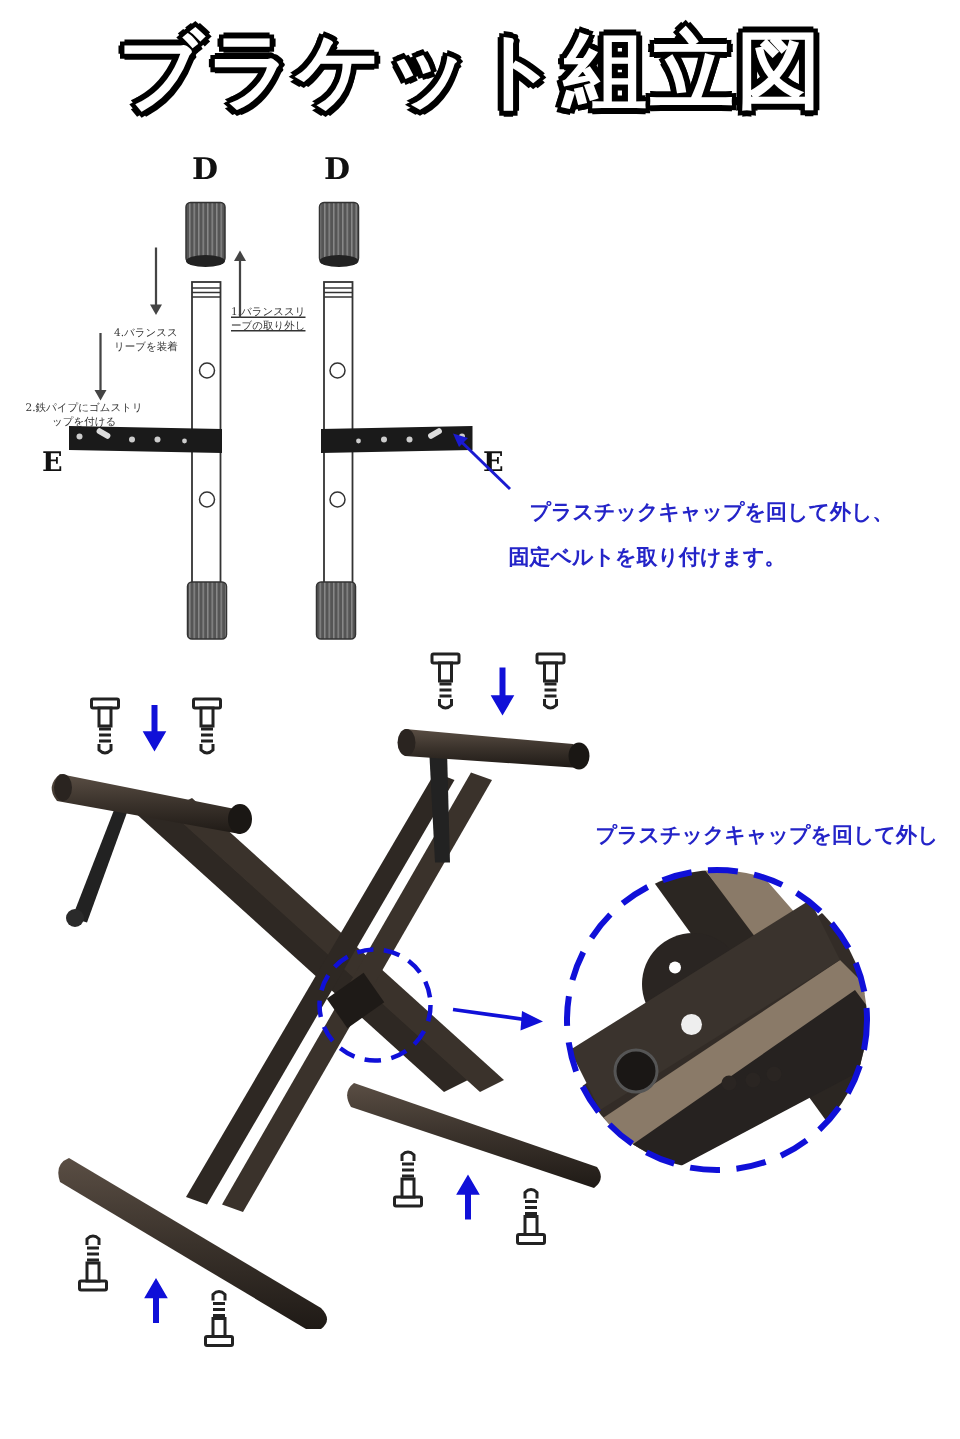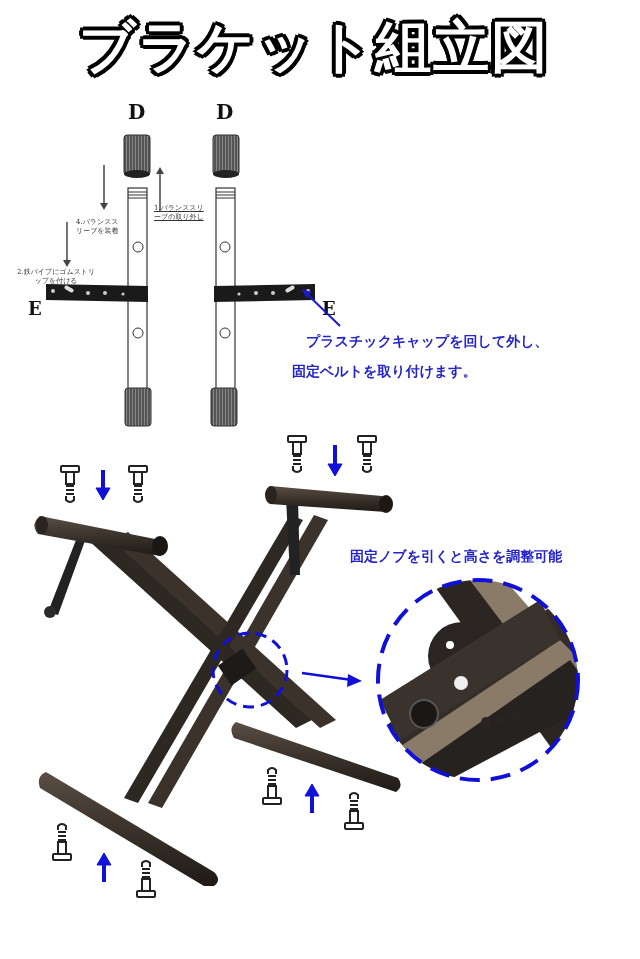--- a/index.html
+++ b/index.html
@@ -2,21 +2,21 @@
 <html><head>
 <meta charset="utf-8">
 <style>
   html,body{margin:0;padding:0;background:#ffffff;}
   body{width:640px;height:959px;position:relative;overflow:hidden;font-family:"DejaVu Sans",sans-serif;}
   .abs{position:absolute;}
   .title{left:0;top:10px;width:628px;text-align:center;font-family:"DejaVu Sans",sans-serif;font-weight:900;font-size:56px;letter-spacing:2px;color:#ffffff;
     -webkit-text-stroke:3px #000;paint-order:stroke fill;text-shadow:0 0 0 #000,3px 3px 0 #000,-3px -3px 0 #000,3px -3px 0 #000,-3px 3px 0 #000,0 4px 0 #000,0 -4px 0 #000,4px 0 0 #000,-4px 0 0 #000;}
   .letter{font-family:"DejaVu Serif",serif;font-weight:bold;font-size:20px;color:#111;}
   .note{font-family:"DejaVu Serif",serif;font-size:7px;color:#333;line-height:9px;white-space:pre;}
-  .blue-text{font-family:"DejaVu Sans",sans-serif;font-size:14px;color:#2424c8;font-weight:bold;white-space:nowrap;}
+  .blue-text{font-family:"DejaVu Sans",sans-serif;font-size:14px;color:#2424c8;font-weight:bold;white-space:nowrap;margin-left:47px;}
   svg{position:absolute;left:0;top:0;}
 </style>
 </head>
 <body>
 
 <div class="abs title">ブラケット組立図</div>
 
 <div class="abs letter" style="left:128px;top:100px;">D</div>
 <div class="abs letter" style="left:216px;top:100px;">D</div>
 <div class="abs letter" style="left:28px;top:298px;font-size:18px;">E</div>
@@ -25,21 +25,21 @@
 <div class="abs note" style="left:154px;top:204px;text-decoration:underline;">1.バランススリ
 ーブの取り外し</div>
 <div class="abs note" style="left:17px;top:268px;text-align:center;">2.鉄パイプにゴムストリ
 ップを付ける</div>
 <div class="abs note" style="left:76px;top:218px;">4.バランスス
 リーブを装着</div>
 
 <div class="abs blue-text" style="left:306px;top:333px;">プラスチックキャップを回して外し、</div>
 <div class="abs blue-text" style="left:292px;top:363px;">固定ベルトを取り付けます。</div>
 
-<div class="abs blue-text" style="left:350px;top:548px;">固定ノブを引くと高さを調整可能</div>
+<div class="abs blue-text" style="left:350px;top:548px;">プラスチックキャップを回して外し</div>
 
 <svg width="640" height="959">
   <defs>
     <pattern id="ridges" width="3" height="10" patternUnits="userSpaceOnUse">
       <rect width="3" height="10" fill="#555"></rect>
       <rect width="1" height="10" fill="#888"></rect>
     </pattern>
     <marker id="arrUp" markerWidth="6" markerHeight="6" refX="3" refY="3" orient="auto">
       <path d="M0,6 L3,0 L6,6 Z" fill="#444"></path>
     </marker>

